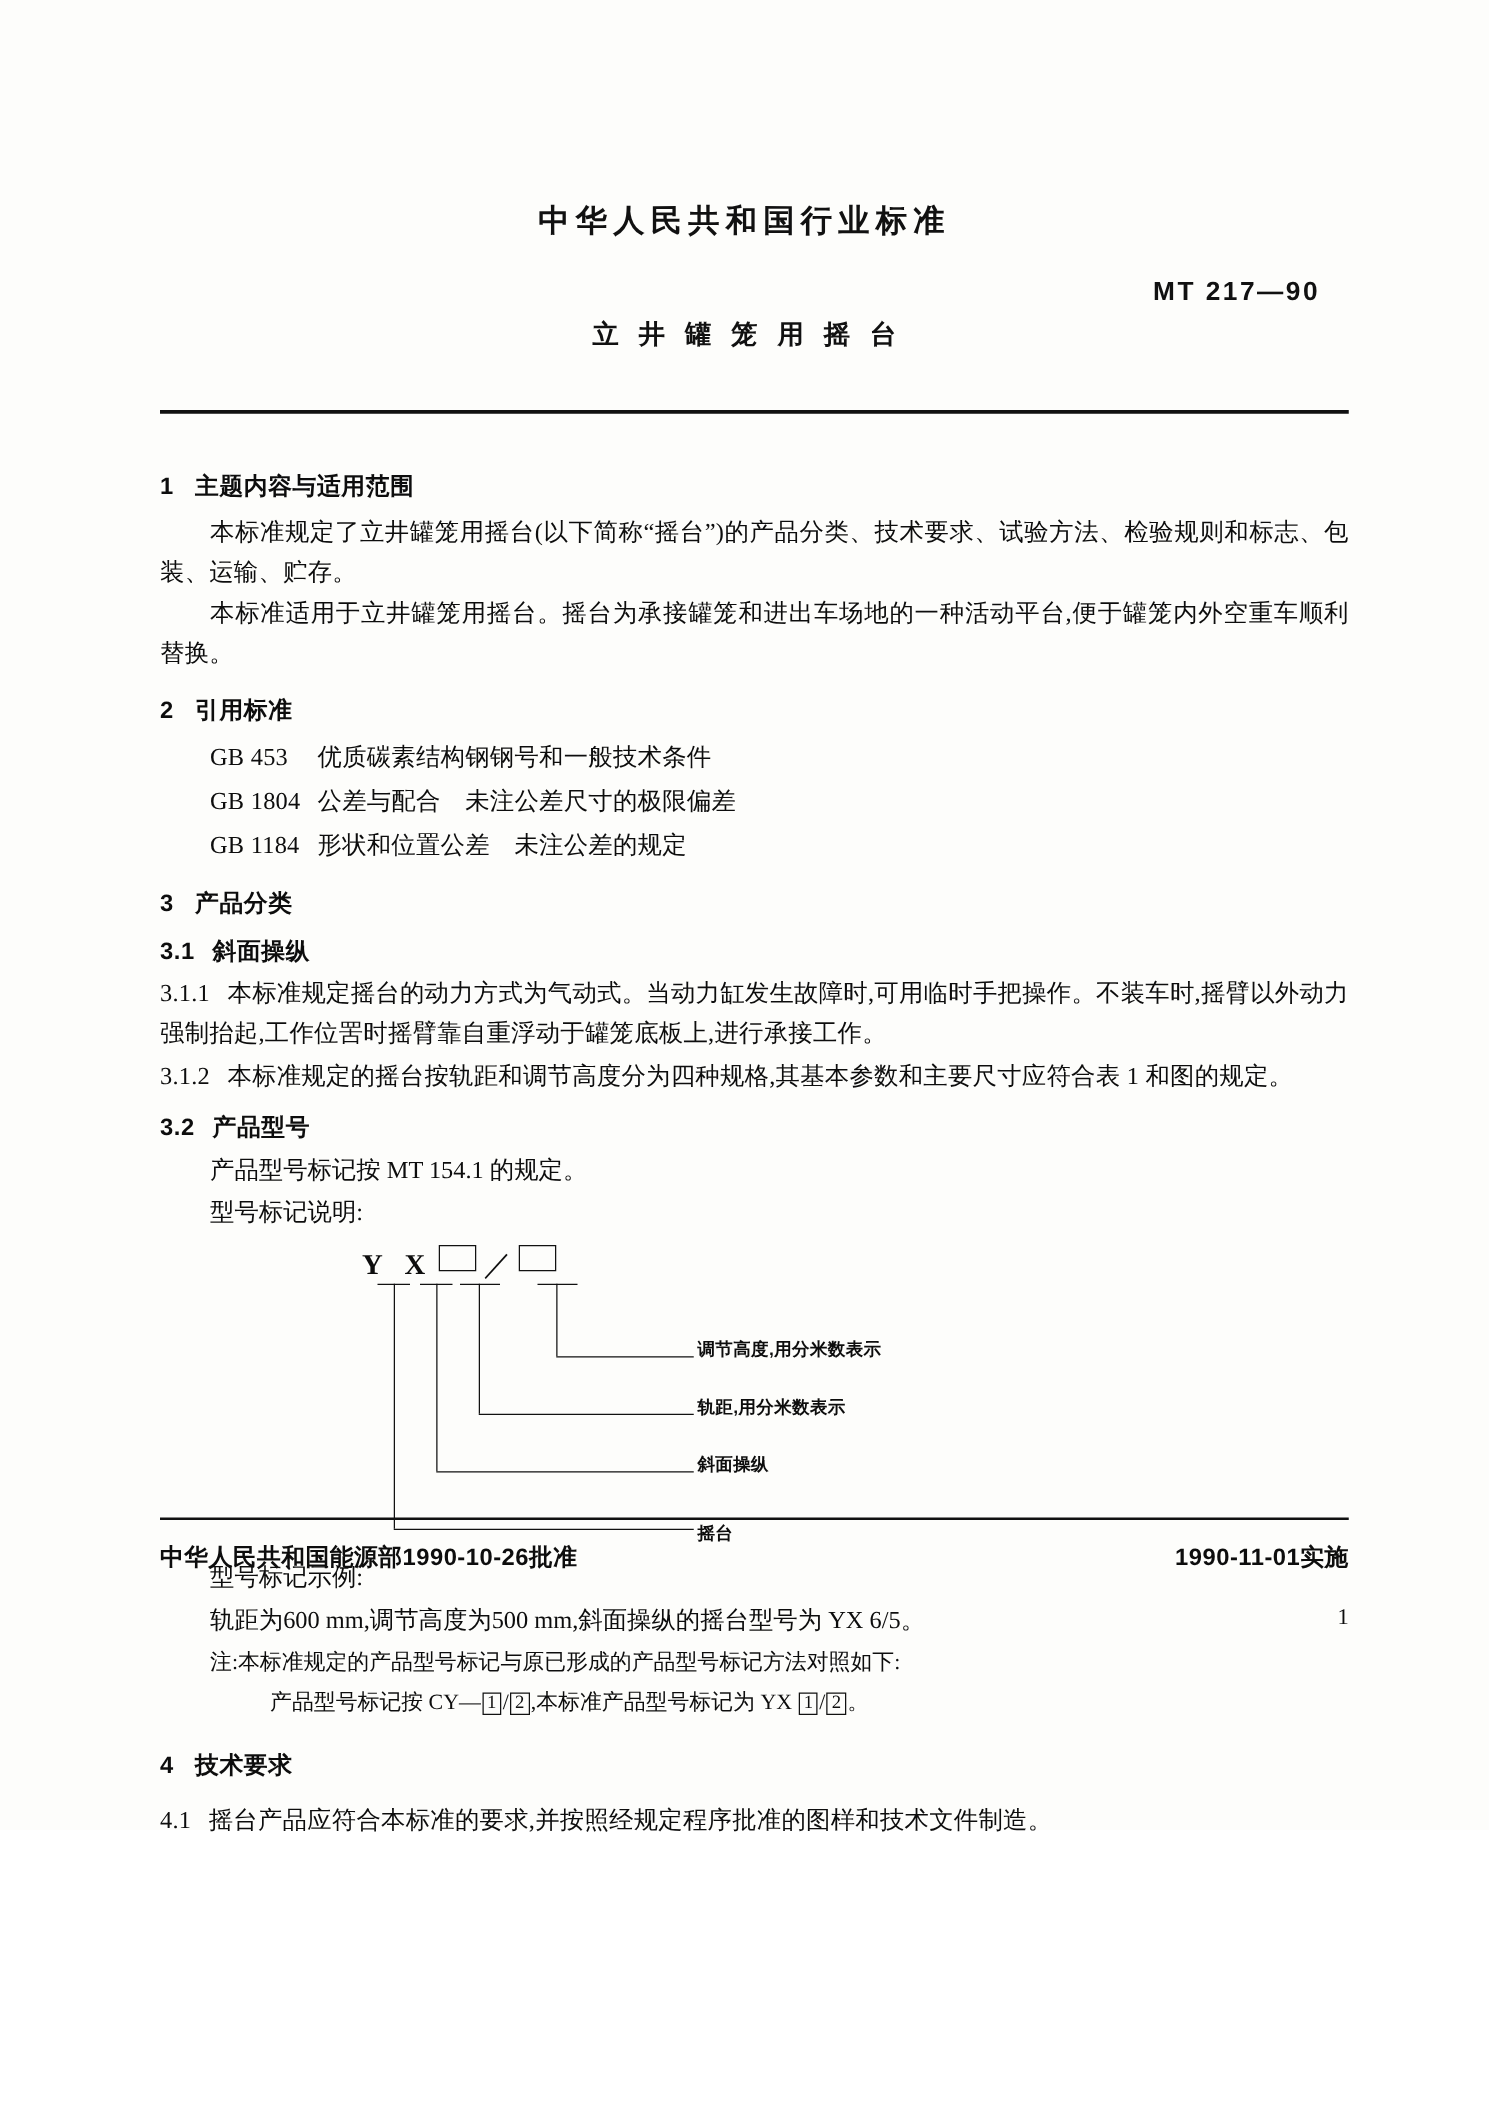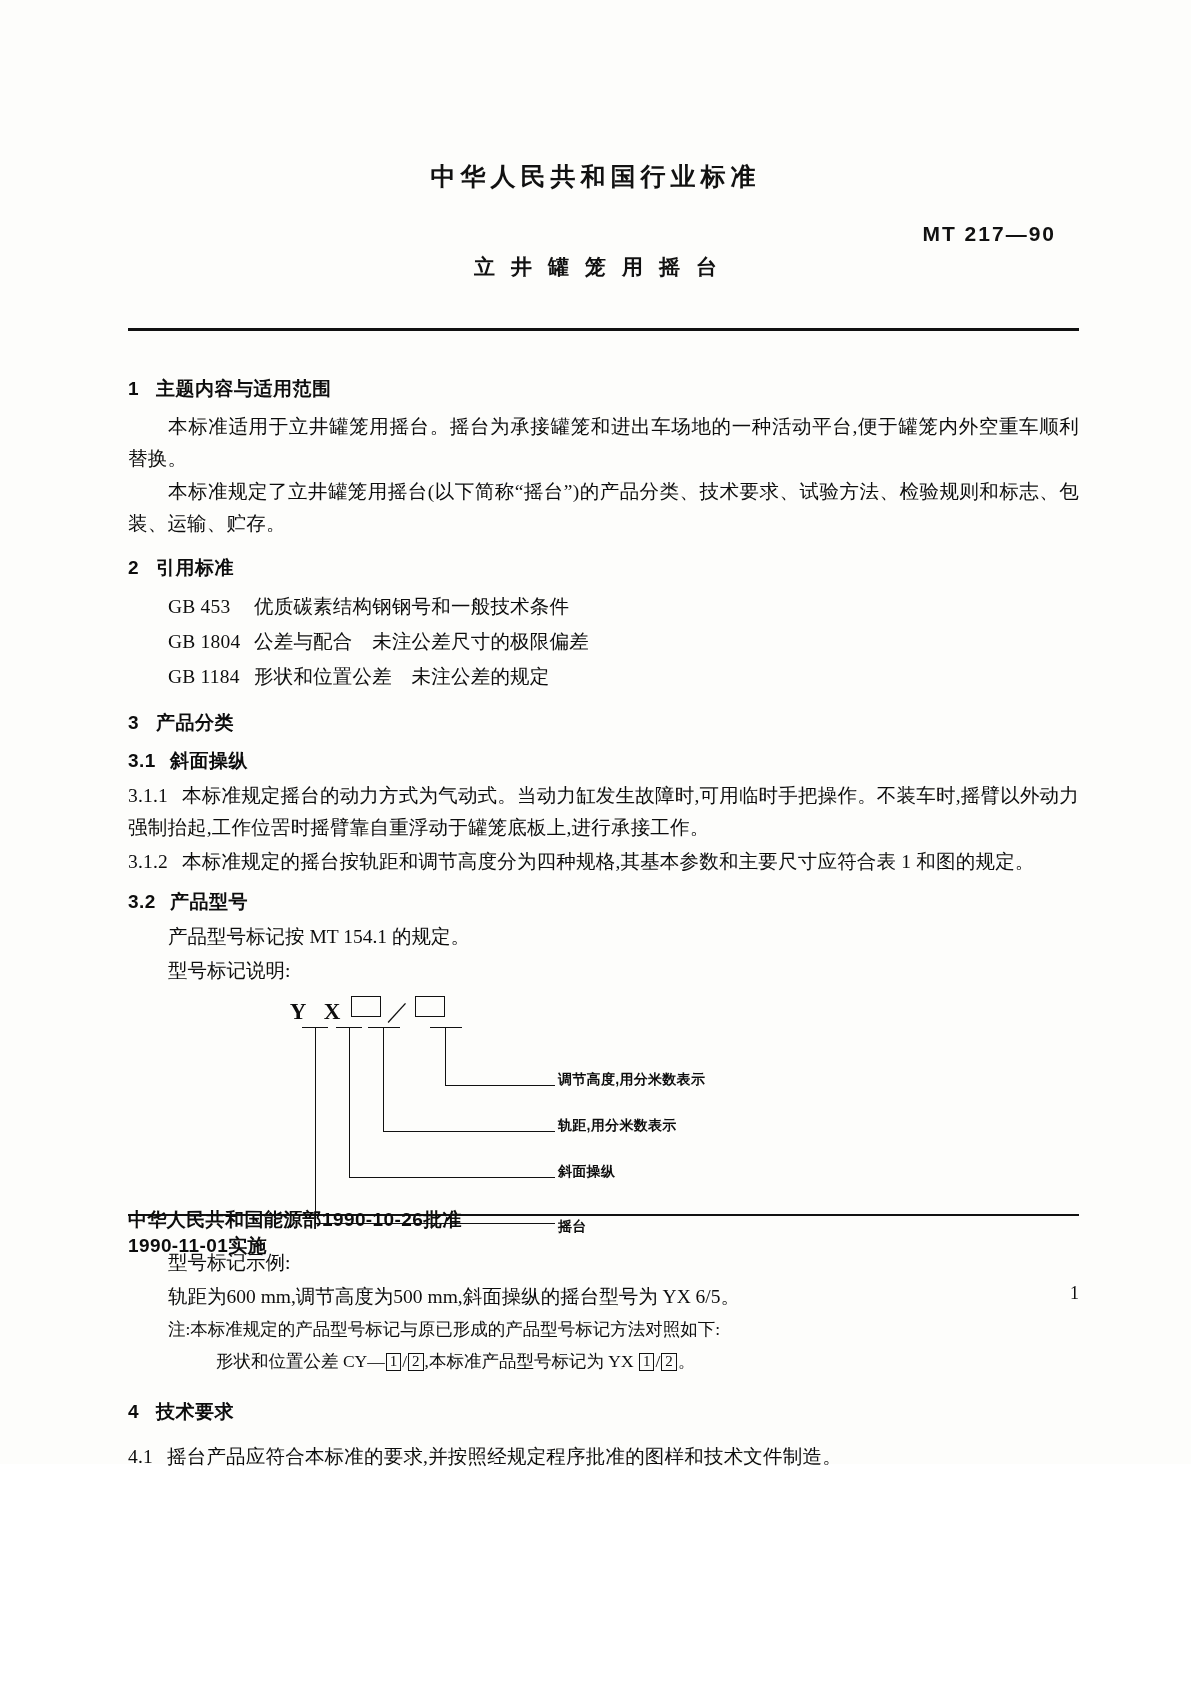--- a/index.html
+++ b/index.html
@@ -231,21 +231,20 @@
     position: absolute;
     left: 128px;
     right: 112px;
     bottom: 205px;
     font-family: "Liberation Sans", "DejaVu Sans", sans-serif;
     font-weight: bold;
     font-size: 19px;
     display: flex;
     justify-content: space-between;
     letter-spacing: 0.4px;
-    flex-direction: column;
   }
   .pageno {
     position: absolute;
     right: 112px;
     bottom: 160px;
     font-family: "Liberation Serif", serif;
     font-size: 18px;
   }
 </style>
 </head>
@@ -258,22 +257,22 @@
   </div>
   <div class="std-no">MT 217—90</div>
   <div class="std-title">立井罐笼用摇台</div>
   <div class="rule-top"></div>
 
   <div class="content">
 
     <div class="h1">
       <span class="num">1</span><span>主题内容与适用范围</span>
     </div>
+    <p class="body indent">本标准规定了立井罐笼用摇台(以下简称“摇台”)的产品分类、技术要求、试验方法、检验规则和标志、包装、运输、贮存。</p>
     <p class="body indent">本标准适用于立井罐笼用摇台。摇台为承接罐笼和进出车场地的一种活动平台,便于罐笼内外空重车顺利替换。</p>
-    <p class="body indent">本标准规定了立井罐笼用摇台(以下简称“摇台”)的产品分类、技术要求、试验方法、检验规则和标志、包装、运输、贮存。</p>
 
     <div class="h1">
       <span class="num">2</span><span>引用标准</span>
     </div>
     <div class="ref-list">
       <div class="ref-item">
         <span class="ref-code">GB 453</span><span>优质碳素结构钢钢号和一般技术条件</span>
       </div>
       <div class="ref-item">
         <span class="ref-code">GB 1804</span><span>公差与配合　未注公差尺寸的极限偏差</span>
@@ -328,21 +327,21 @@
 
       <div class="stem" style="left:187px; top:31px; height:196px;"></div>
       <div class="lead" style="left:187px; top:227px; width:240px;"></div>
       <div class="lead-label" style="top:222px;">摇台</div>
     </div>
 
     <div class="sub-line" style="margin-top:36px;">型号标记示例:</div>
     <div class="sub-line">轨距为600 mm,调节高度为500 mm,斜面操纵的摇台型号为 YX 6/5。</div>
     <div class="note-line">注:本标准规定的产品型号标记与原已形成的产品型号标记方法对照如下:</div>
     <div class="note-line2">
-      <span>形状和位置公差 CY—</span><span class="boxdigit">1</span><span>/</span><span class="boxdigit">2</span><span>,本标准产品型号标记为 YX </span><span class="boxdigit">1</span><span>/</span><span class="boxdigit">2</span><span>。</span>
+      <span>产品型号标记按 CY—</span><span class="boxdigit">1</span><span>/</span><span class="boxdigit">2</span><span>,本标准产品型号标记为 YX </span><span class="boxdigit">1</span><span>/</span><span class="boxdigit">2</span><span>。</span>
     </div>
 
     <div class="h1" style="margin-top:24px;">
       <span class="num">4</span><span>技术要求</span>
     </div>
     <p class="clause" style="margin-top:16px;">
       <span class="cnum">4.1</span><span>摇台产品应符合本标准的要求,并按照经规定程序批准的图样和技术文件制造。</span>
     </p>
   </div>
 

